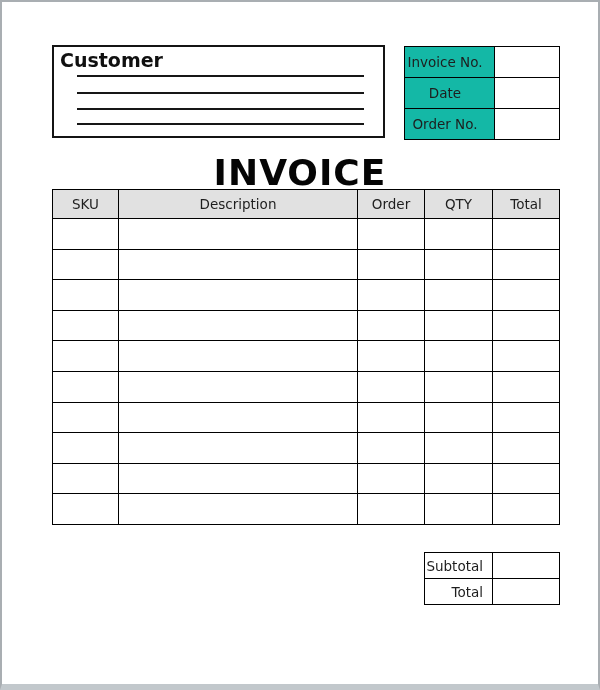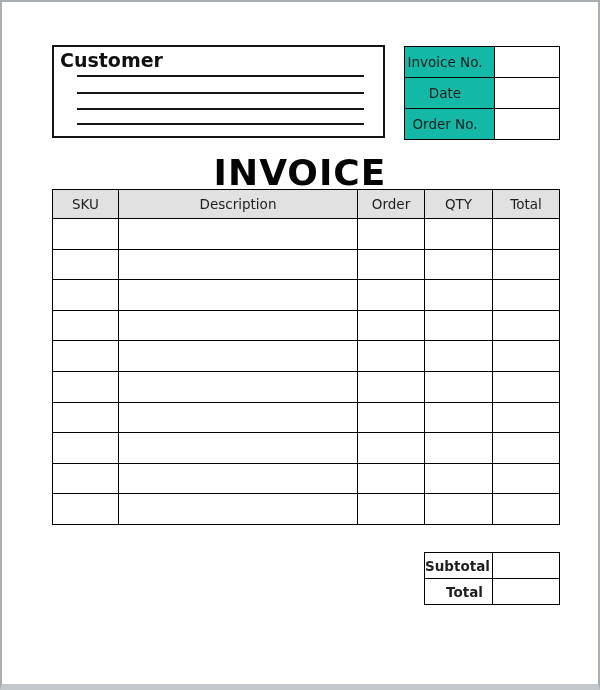--- a/index.html
+++ b/index.html
@@ -72,21 +72,21 @@
   .items-table th {
     height: 29px;
     background: #e1e1e1;
     font-weight: normal;
     text-align: center;
   }
   .items-table td { height: 30.6px; background: #ffffff; }
 
   
   .summary-table { position: absolute; left: 422px; top: 550px; width: 135px; }
-  .summary-table td { height: 26px; font-weight: bold; }
+  .summary-table td { height: 26px; }
   .summary-table td.lbl { text-align: right; padding-right: 9px; }
 </style>
 </head>
 <body>
 
 <div class="canvas">
 
   <div class="customer-box">
     <span class="customer-label">Customer</span>
     <div class="customer-lines">

